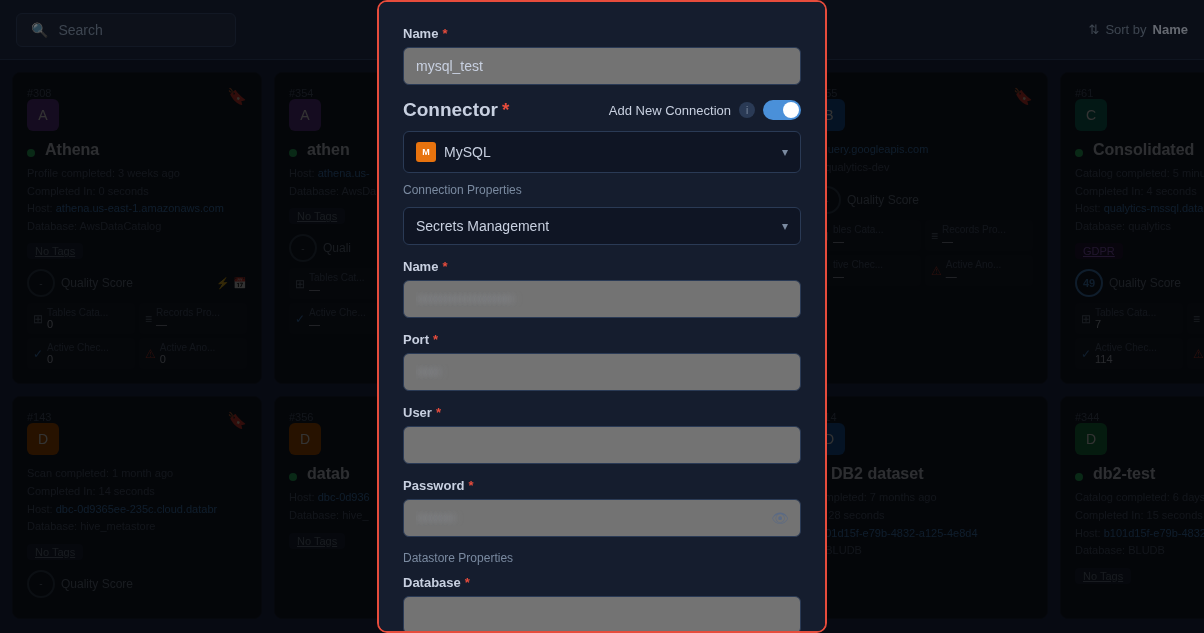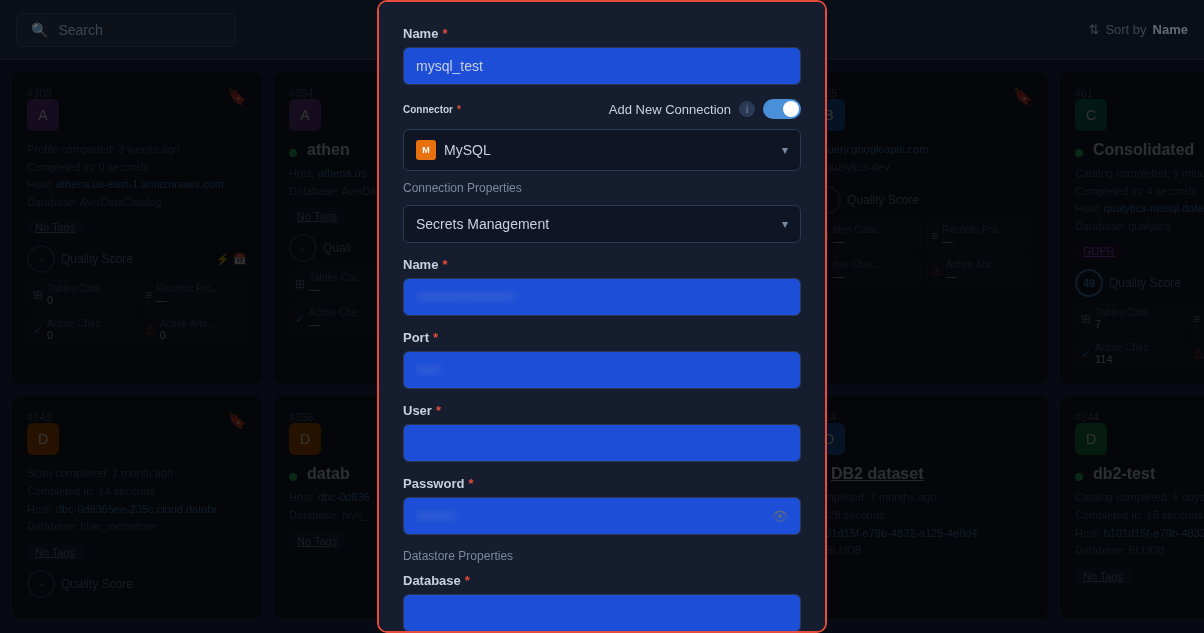--- a/index.html
+++ b/index.html
@@ -161,36 +161,36 @@
 
     .modal-section-label {
       font-size: 13px; font-weight: 600; color: #c8d0e0;
       margin-bottom: 6px;
       display: flex; align-items: center; gap: 4px;
     }
     .required { color: #e74c3c; }
 
     .form-input {
       width: 100%;
-      background: #1d4ed8;
+      background: #737373;
       border: 1px solid #2a3a55;
       border-radius: 6px;
       padding: 10px 12px;
       color: #c8d0e0;
       font-size: 14px;
       margin-bottom: 14px;
       outline: none;
     }
     .form-input.blurred { color: transparent; text-shadow: 0 0 8px rgba(200,208,224,0.5); }
 
     .connector-row {
       display: flex; align-items: center; justify-content: space-between;
       margin-bottom: 10px;
     }
-    .connector-label { font-size: 10px; font-weight: 600; color: #c8d0e0; display: flex; align-items: center; gap: 4px; }
+    .connector-label { font-size: 19px; font-weight: 600; color: #c8d0e0; display: flex; align-items: center; gap: 4px; }
     .add-connection-row {
       display: flex; align-items: center; gap: 8px;
       font-size: 13px; color: #c8d0e0;
     }
     .info-icon {
       width: 16px; height: 16px; border-radius: 50%;
       background: #2a3a55; color: #7a8aa0;
       display: flex; align-items: center; justify-content: center;
       font-size: 10px; cursor: pointer;
     }
@@ -279,20 +279,24 @@
 <div class="cards-area">
 
   <div class="card">
     <div class="card-header">
       <div>
         <div class="card-id">#308</div>
         <div class="card-icon">A</div>
       </div>
       <span style="color:#5a6a85;">🔖</span>
     </div>
+    <div style="display:flex;align-items:center;gap:6px;">
+      <span class="status-dot dot-green"></span>
+      <div class="card-title">Athena</div>
+    </div>
     <div class="card-meta">
       Profile completed: 3 weeks ago<br>
       Completed In: 0 seconds<br>
       Host: <a>athena.us-east-1.amazonaws.com</a><br>
       Database: AwsDataCatalog
     </div>
     <div class="card-tag">No Tags</div>
     <div class="quality-row">
       <div class="quality-circle">-</div>
       <span>Quality Score</span>
@@ -520,21 +524,21 @@
 
   <div style="grid-column: span 1;"></div>
 
   <div class="card">
     <div class="card-header">
       <div>
         <div class="card-id">#114</div>
         <div class="card-icon blue">D</div>
       </div>
     </div>
-    <div style="display:flex;align-items:center;gap:6px;text-decoration:underline;">
+    <div style="display:flex;align-items:center;gap:6px;">
       <span class="status-dot dot-green"></span>
       <div class="card-title">DB2 dataset</div>
     </div>
     <div class="card-meta">
       completed: 7 months ago<br>
       In: 28 seconds<br>
       <a>b101d15f-e79b-4832-a125-4e8d4</a><br>
       e: BLUDB
     </div>
   </div>

